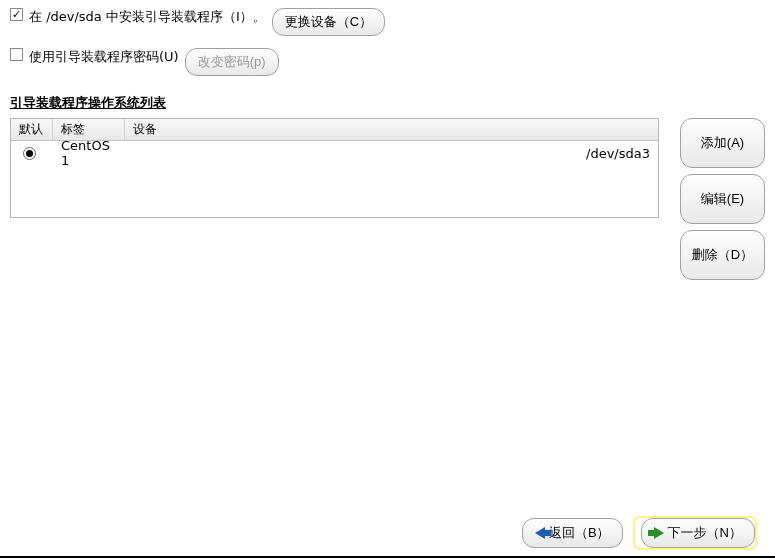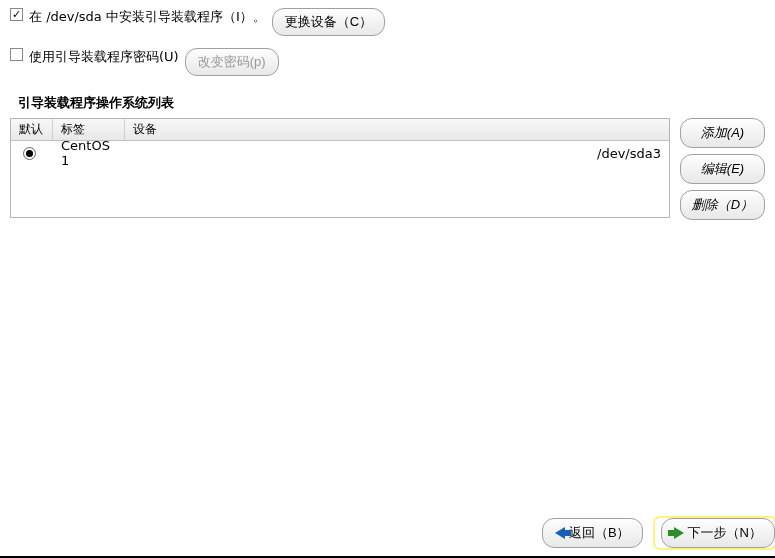--- a/index.html
+++ b/index.html
@@ -23,22 +23,22 @@
   border: 1px solid #a0a0a0;
   border-radius: 12px;
   background: linear-gradient(#fefefe, #e8e8e8);
   padding: 4px 12px;
   font-size: 13px;
   cursor: pointer;
   color: #000;
   margin-left: 6px;
 }
 .btn.disabled { color: #999; cursor: default; }
-.section-title { font-weight: bold; margin: 18px 0 6px 8px; }
-.main-row { display: flex; gap: 10px; align-items: flex-start; }
+.section-title { font-weight: bold; margin: 18px 0 6px 0; text-decoration: underline; }
+.main-row { display: flex; gap: 21px; align-items: flex-start; }
 .table-wrap {
   flex: 1;
   border: 1px solid #b5b5b5;
   height: 100px;
   background: #fff;
 }
 .table-header {
   display: flex;
   background: linear-gradient(#f8f8f8, #e8e8e8);
   border-bottom: 1px solid #c0c0c0;
@@ -63,23 +63,23 @@
 .td.default { width: 42px; display: flex; align-items: center; justify-content: flex-start; padding-left: 12px; }
 .td.label { width: 72px; }
 .td.device { flex: 1; text-align: right; }
 .radio {
   width: 13px; height: 13px; border: 1px solid #666; border-radius: 50%;
   display: inline-flex; align-items: center; justify-content: center;
   background: #fff;
 }
 .radio.selected::after { content: ""; width: 7px; height: 7px; background: #000; border-radius: 50%; }
 .side-btns { display: flex; flex-direction: column; gap: 6px; width: 85px; }
-.side-btns .btn { margin: 0; padding: 5px 6px; text-align: center; font-style: italic; }
+.side-btns .btn { margin: 0; padding: 15px 6px; text-align: center; }
 .footer {
-  position: absolute; bottom: 10px; right: 0;
+  position: absolute; bottom: 10px; right: 20px;
   display: flex; gap: 12px;
 }
 .footer .btn { display: inline-flex; align-items: center; gap: 4px; padding: 5px 12px; }
 .arrow-left {
   width: 0; height: 0;
   border-top: 6px solid transparent;
   border-bottom: 6px solid transparent;
   border-right: 10px solid #1a5fb4;
   position: relative;
 }

